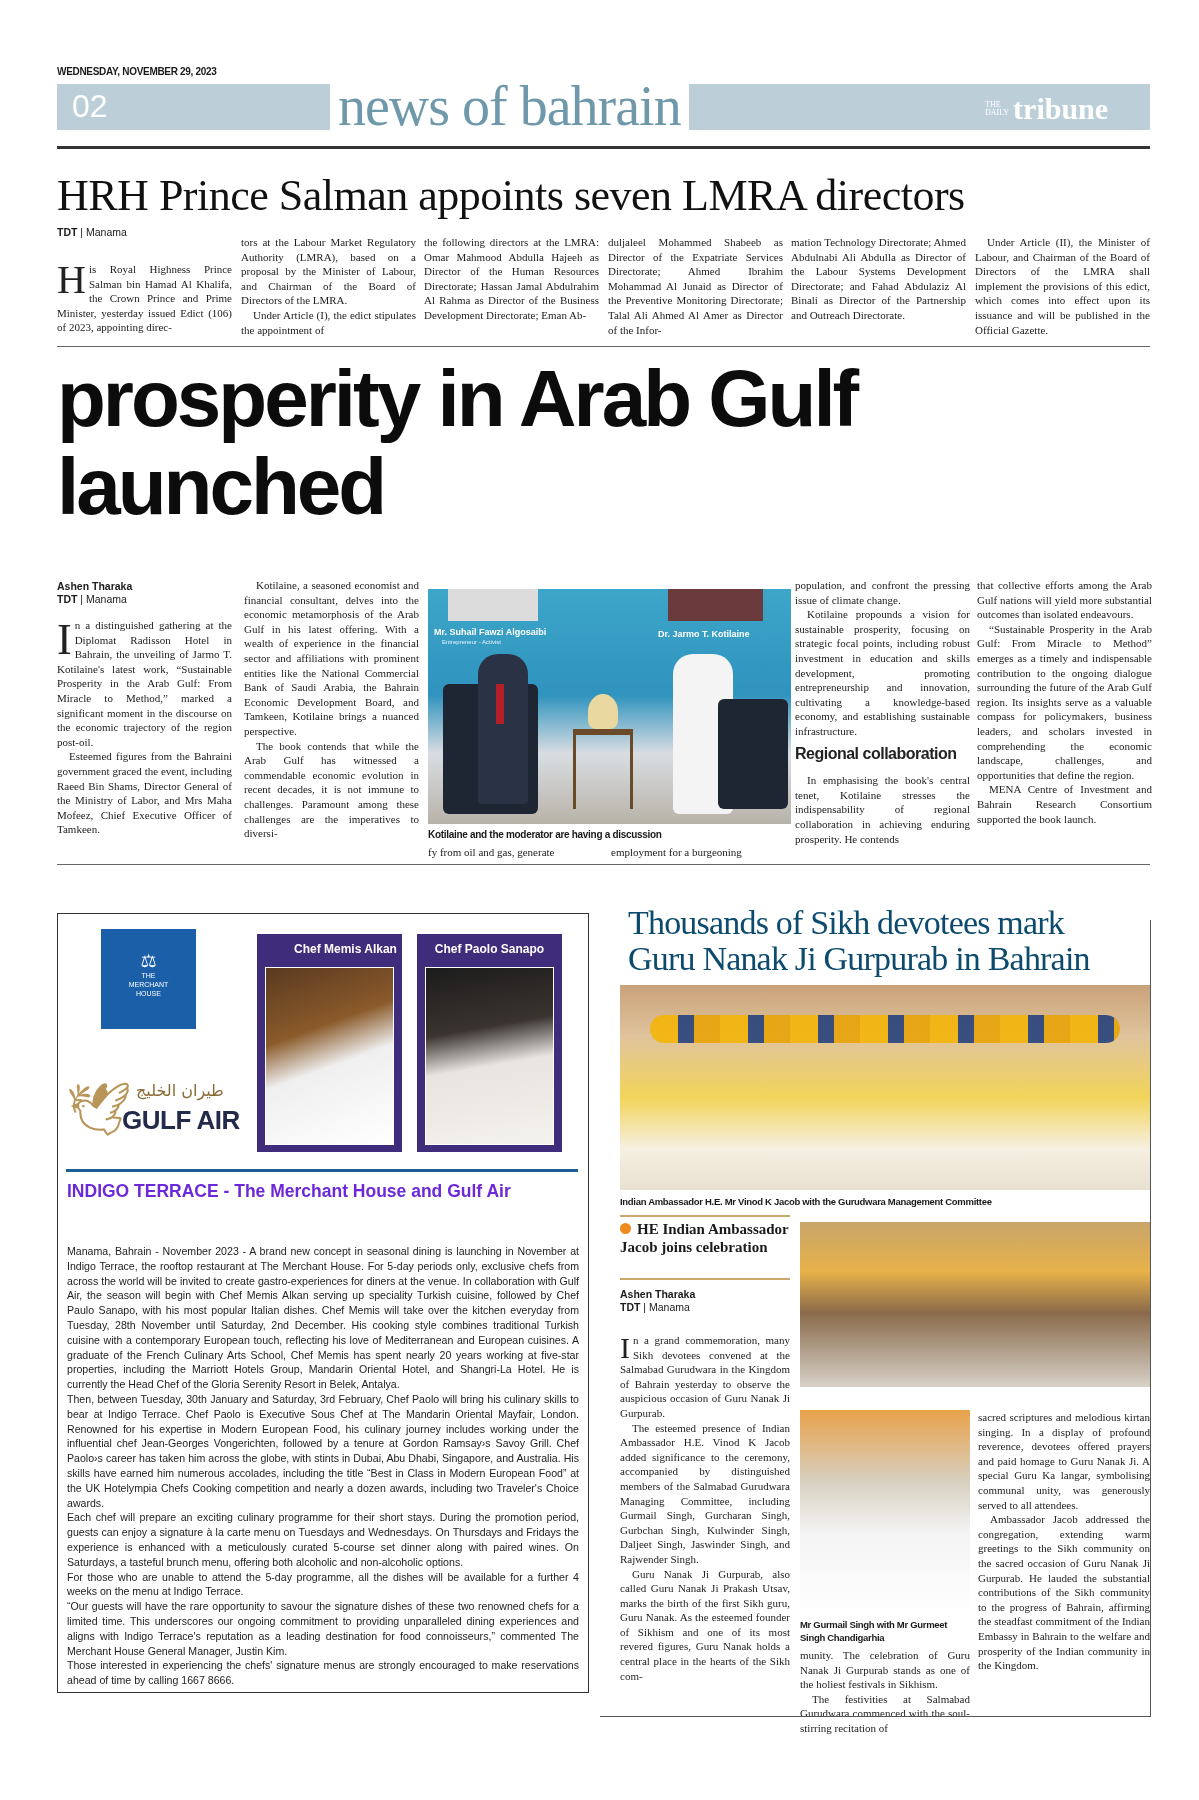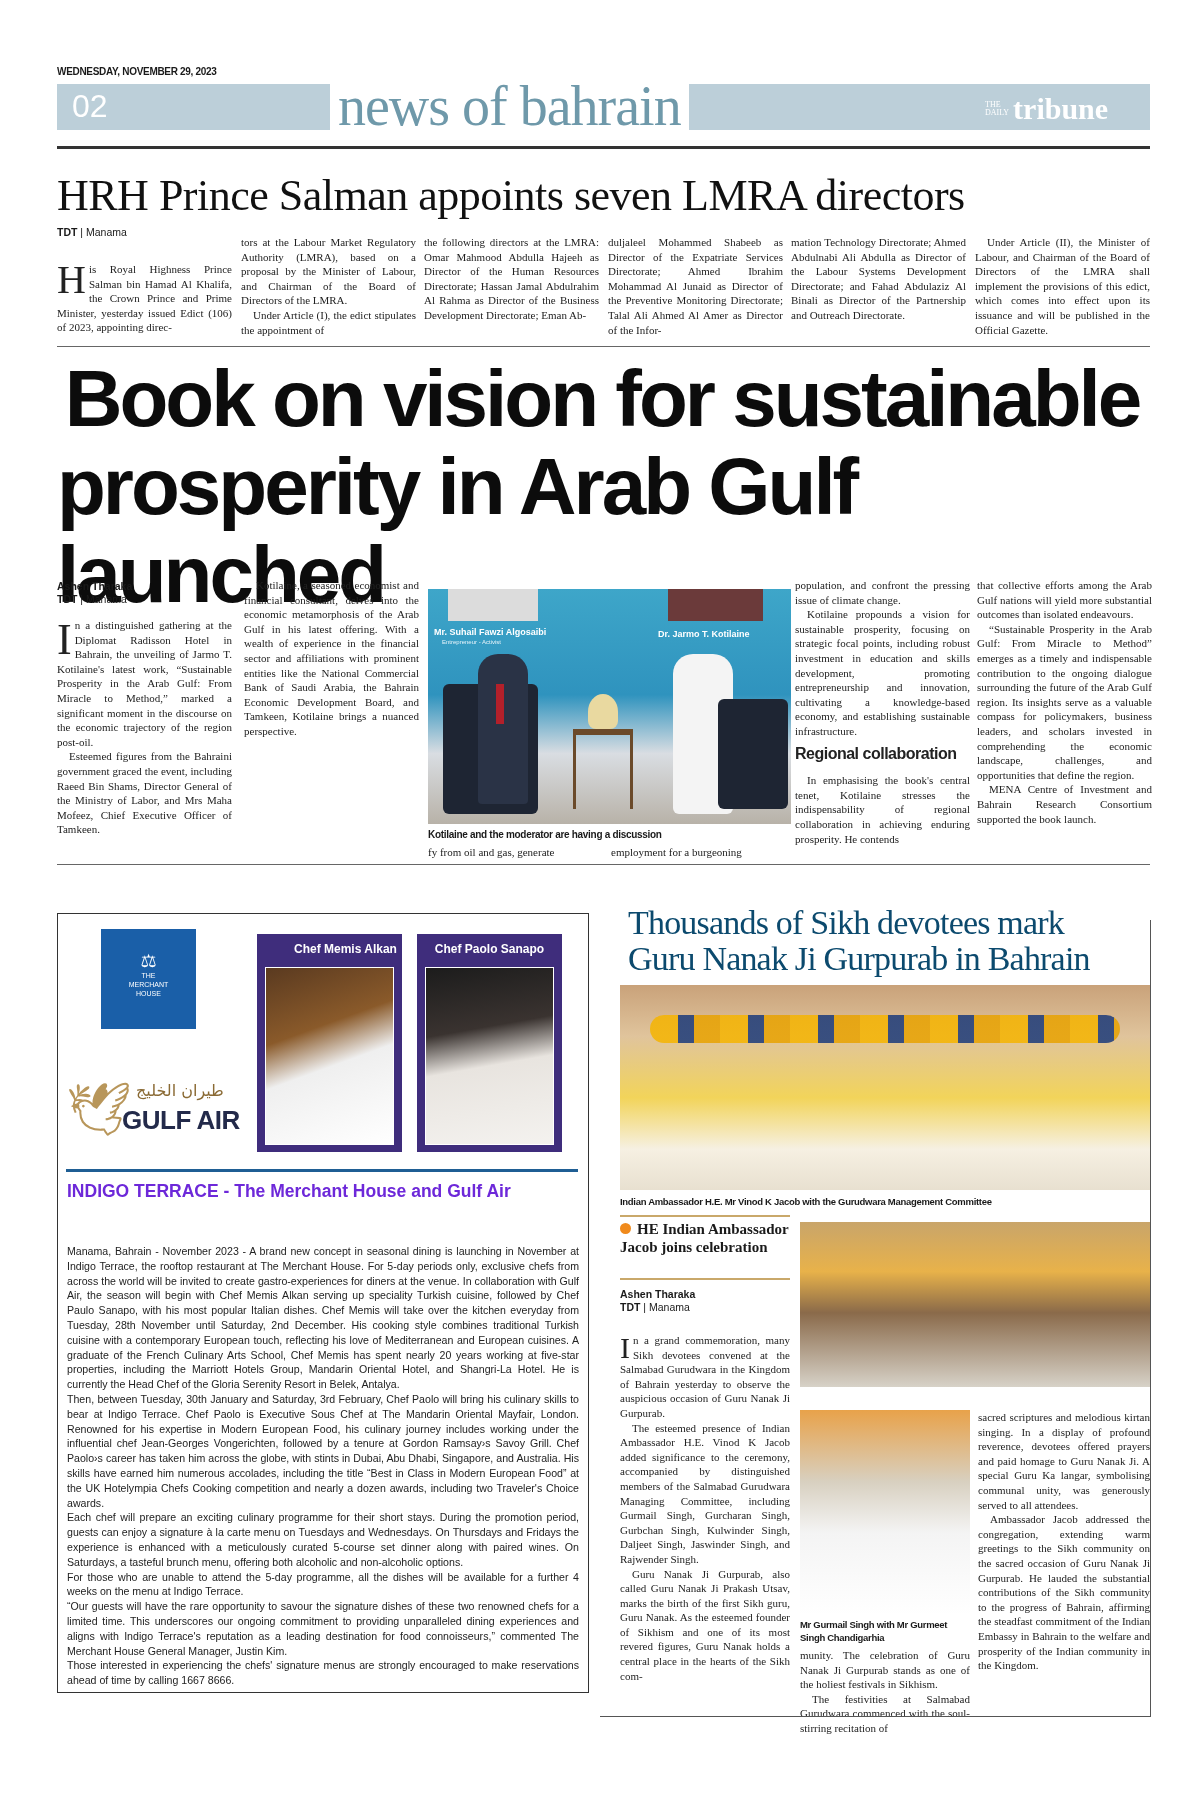--- a/index.html
+++ b/index.html
@@ -81,34 +81,34 @@
 </div>
 <div class="abs col" style="left:791px;top:235px;width:175px;">
   <p class="first">mation Technology Directorate; Ahmed Abdulnabi Ali Abdulla as Director of the Labour Systems Development Directorate; and Fahad Abdulaziz Al Binali as Director of the Partnership and Outreach Directorate.</p>
 </div>
 <div class="abs col" style="left:975px;top:235px;width:175px;font-family:Liberation Serif, serif;">
   <p>Under Article (II), the Minister of Labour, and Chairman of the Board of Directors of the LMRA shall implement the provisions of this edict, which comes into effect upon its issuance and will be published in the Official Gazette.</p>
 </div>
 <div class="abs" style="left:57px;top:346px;width:1093px;height:1px;background:#666;"></div>
 
 <div class="abs h2">
-  <div style="text-align:center;">Book on vision for sustainable</div>
   <div>prosperity in Arab Gulf launched</div>
 </div>
 
 <div class="abs byline" style="left:57px;top:580px;line-height:13px;">
   <div><b>Ashen Tharaka</b></div>
   <div><b>TDT</b> | <span>Manama</span></div>
 </div>
 <div class="abs col" style="left:57px;top:618px;width:175px;">
   <p class="first"><span class="drop" style="font-size:44px;line-height:40px;">I</span><span>n a distinguished gathering at the Diplomat Radisson Hotel in Bahrain, the unveiling of Jarmo T. Kotilaine's latest work, “Sustainable Prosperity in the Arab Gulf: From Miracle to Method,” marked a significant moment in the discourse on the economic trajectory of the region post-oil.</span></p>
   <p>Esteemed figures from the Bahraini government graced the event, including Raeed Bin Shams, Director General of the Ministry of Labor, and Mrs Maha Mofeez, Chief Executive Officer of Tamkeen.</p>
 </div>
 <div class="abs col" style="left:244px;top:578px;width:175px;">
   <p>Kotilaine, a seasoned economist and financial consultant, delves into the economic metamorphosis of the Arab Gulf in his latest offering. With a wealth of experience in the financial sector and affiliations with prominent entities like the National Commercial Bank of Saudi Arabia, the Bahrain Economic Development Board, and Tamkeen, Kotilaine brings a nuanced perspective.</p>
+  <p>The book contends that while the Arab Gulf has witnessed a commendable economic evolution in recent decades, it is not immune to challenges. Paramount among these challenges are the imperatives to diversi-</p>
 </div>
 
 <div class="abs photo" style="left:428px;top:589px;width:363px;height:235px;">
   <div class="abs" style="left:20px;top:0;width:90px;height:32px;background:#dcdcdc;"></div>
   <div class="abs" style="left:240px;top:0;width:95px;height:32px;background:#6b3a3a;"></div>
   <div class="abs sans" style="left:6px;top:38px;color:#fff;font-size:9px;font-weight:bold;">Mr. Suhail Fawzi Algosaibi</div>
   <div class="abs sans" style="left:14px;top:50px;color:#e8f4fb;font-size:6px;">Entrepreneur - Activist</div>
   <div class="abs sans" style="left:230px;top:40px;color:#fff;font-size:9px;font-weight:bold;">Dr. Jarmo T. Kotilaine</div>
   <div class="abs" style="left:15px;top:95px;width:95px;height:130px;background:#1e2533;border-radius:6px;"></div>
   <div class="abs" style="left:50px;top:65px;width:50px;height:150px;background:#2a3346;border-radius:20px 20px 4px 4px;"></div>

